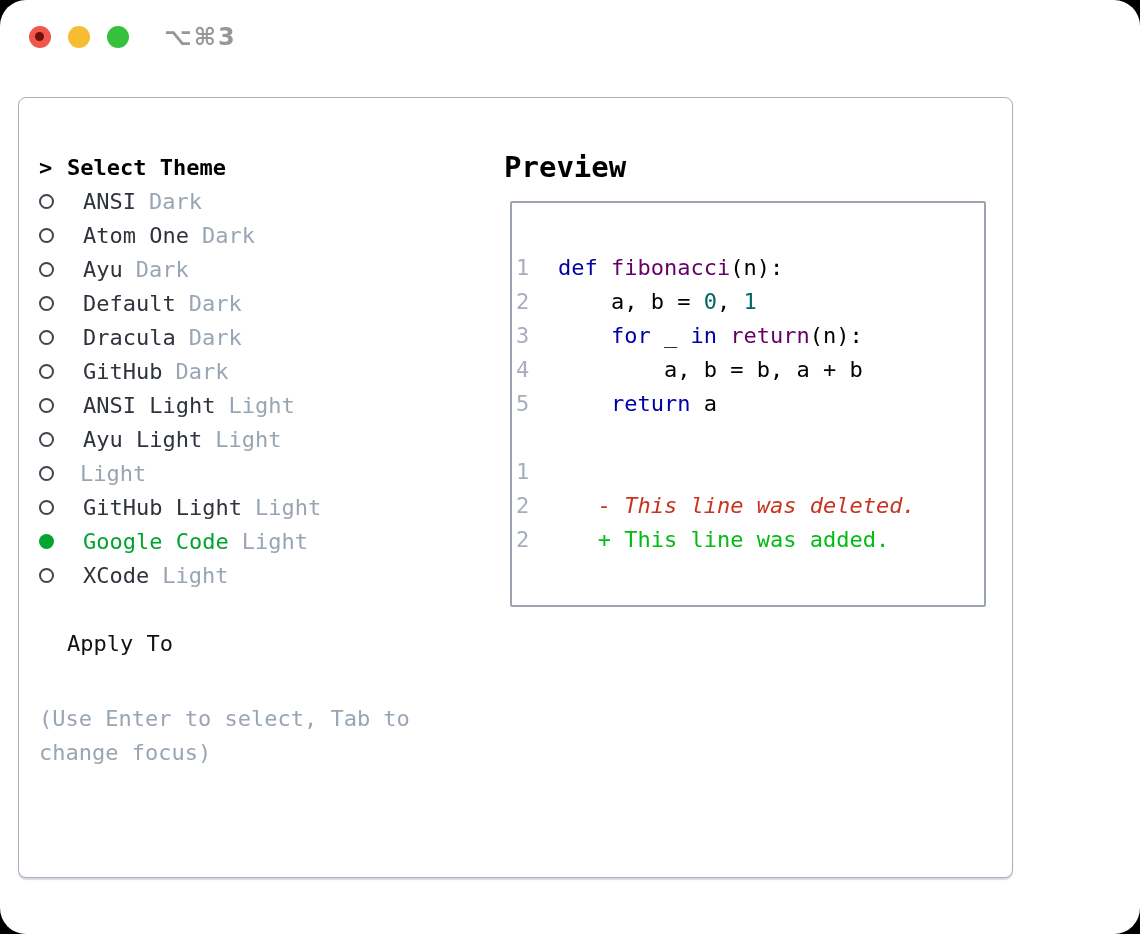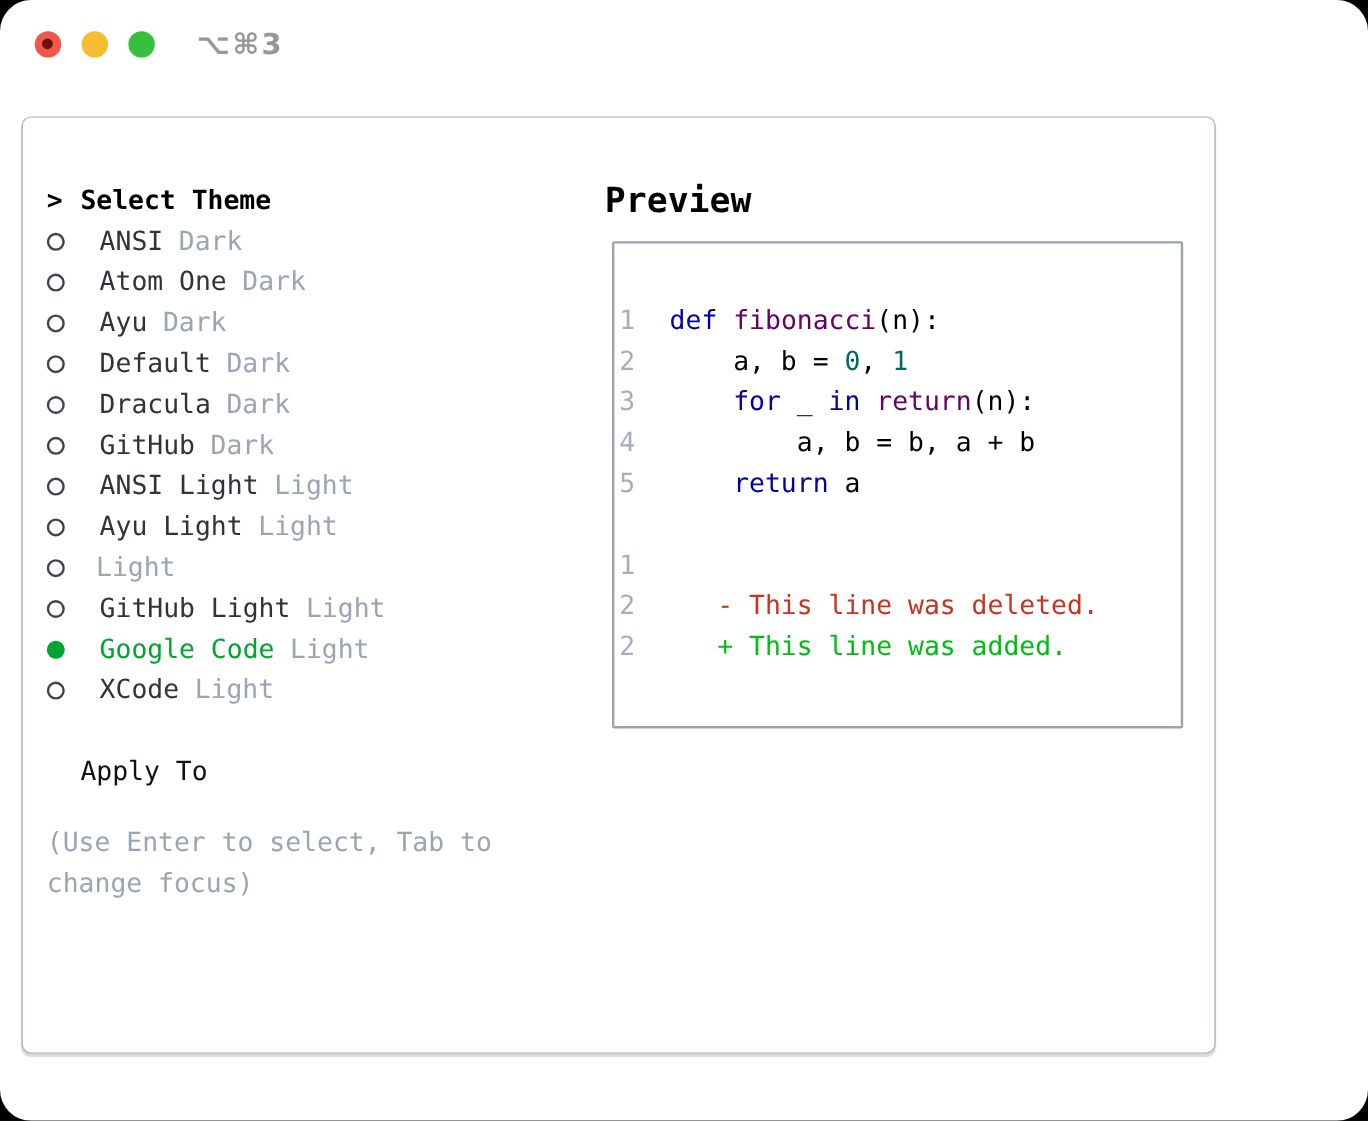--- a/index.html
+++ b/index.html
@@ -50,37 +50,37 @@
   .row{display:flex;align-items:center;height:34px;font-size:22px;white-space:pre;}
   .marker{flex:0 0 28px;width:28px;display:flex;align-items:center;}
   .hdr{font-weight:bold;color:#000;}
   .subhdr{color:#111111;}
   .ring{width:11px;height:11px;border:2px solid #40454d;border-radius:50%;box-sizing:content-box;}
   .dotfill{width:15px;height:15px;border-radius:50%;background:var(--green);}
   .name{color:var(--item-text);margin-left:16px;}
   .variant{color:var(--muted);margin-left:13px;}
   .row.selected .name{color:var(--green);text-align:center;}
   .spacer{height:34px;}
-  .help{margin-top:26px;width:420px;font-size:22px;line-height:34px;color:var(--muted);}
+  .help{margin-top:42px;width:420px;font-size:22px;line-height:34px;color:var(--muted);}
   
   .pv-title{position:absolute;left:485px;top:52px;height:34px;display:flex;align-items:center;
     font-size:29px;font-weight:bold;color:#000;}
   .pv-box{
     position:absolute;left:491px;top:103px;width:476px;height:406px;
     border:2px solid #9ba3af;border-radius:2px;box-sizing:border-box;
     padding:47px 0 0 4px;overflow:hidden;
   }
   .pline{display:flex;align-items:center;height:34px;font-size:22px;white-space:pre;}
   .lnum{flex:0 0 42px;width:42px;color:var(--lnum);}
   .tok-kwd{color:var(--kwd);}
   .tok-typ{color:var(--typ);}
   .tok-lit{color:var(--lit);}
   .tok-pln{color:var(--pln);}
   .diff-context{color:var(--ctx);}
-  .diff-deleted{color:var(--del);}
+  .diff-deleted{color:var(--del);font-style:italic;}
   .diff-added{color:var(--add);}
 </style>
 </head>
 <body>
 
 <div class="window">
 
   <div class="titlebar">
     <div class="lights">
       <span class="light red"></span>

